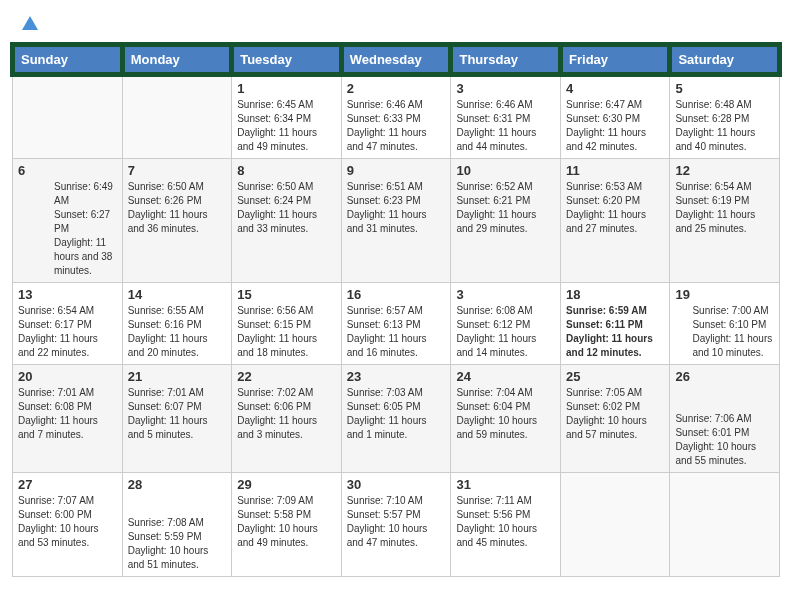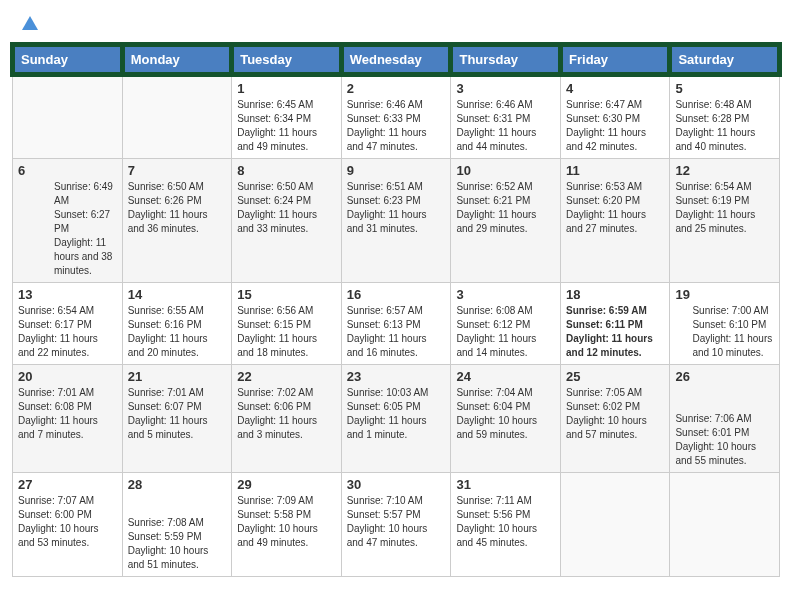--- a/index.html
+++ b/index.html
@@ -268,21 +268,21 @@
 Daylight: 11 hours and 5 minutes.</div>
         </td>
         <td>
           <span class="day-number">22</span>
           <div class="day-info" style="white-space: pre-line;">Sunrise: 7:02 AM
 Sunset: 6:06 PM
 Daylight: 11 hours and 3 minutes.</div>
         </td>
         <td>
           <span class="day-number">23</span>
-          <div class="day-info" style="white-space: pre-line;">Sunrise: 10:03 AM
+          <div class="day-info" style="white-space: pre-line;">Sunrise: 7:03 AM
 Sunset: 6:05 PM
 Daylight: 11 hours and 1 minute.</div>
         </td>
         <td>
           <span class="day-number">24</span>
           <div class="day-info" style="white-space: pre-line;">Sunrise: 7:04 AM
 Sunset: 6:04 PM
 Daylight: 10 hours and 59 minutes.</div>
         </td>
         <td>

